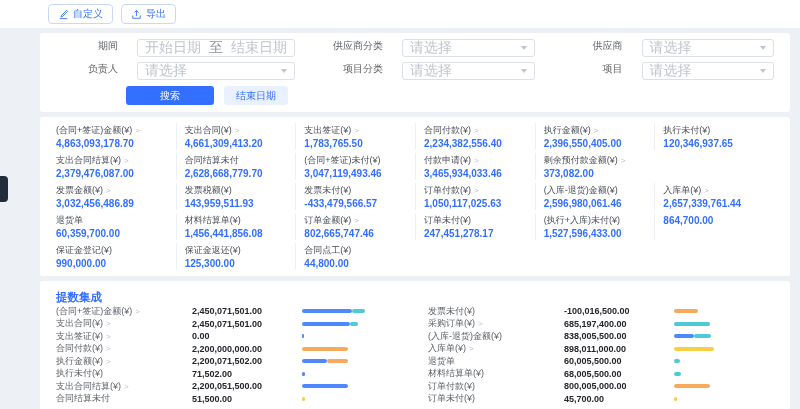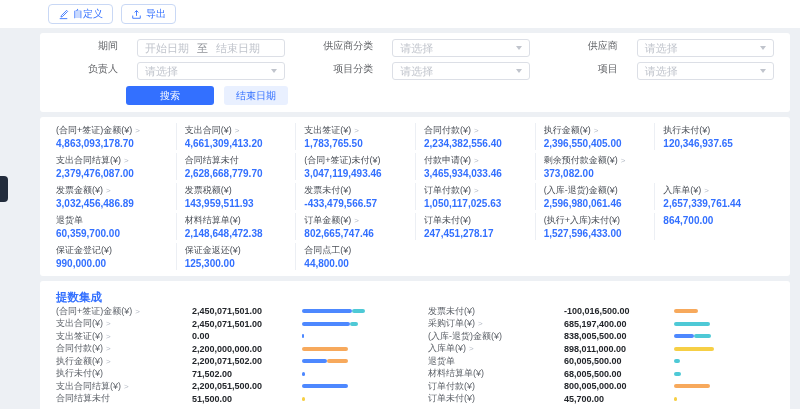--- a/index.html
+++ b/index.html
@@ -12,21 +12,21 @@
   .help-icon{width:13px;height:13px;border-radius:50%;background:#aab4c4;color:#fff;font-size:9px;display:flex;align-items:center;justify-content:center;cursor:pointer}
   .tb-actions{display:flex;gap:8px}
   .tb-btn{display:inline-flex;align-items:center;gap:4px;height:20px;padding:0 9px;background:#fff;border:1px solid #c9d8f5;border-radius:4px;color:#3370ff;font-size:10px;cursor:pointer;font-family:inherit}
   .tb-btn svg{width:11px;height:11px}
 
   .card{background:#fff;border-radius:3px;margin:5px 10px 0 40px}
   .filter-card{padding:6px 16px 7px}
   .filter-grid{display:grid;grid-template-columns:1.05fr 1fr 1fr;column-gap:26px;row-gap:4px}
   .f-item{display:flex;gap:19px;height:19px}
   .f-label{flex:0 0 62px;text-align:right;color:#606266;font-size:10px;white-space:nowrap}
-  .field{flex:1;height:18px;border:1px solid #dcdfe6;border-radius:3px;display:flex;align-items:center;padding:0 7px;font-size:11px;cursor:pointer;background:#fff}
+  .field{flex:1;height:18px;border:1px solid #dcdfe6;border-radius:3px;display:flex;align-items:center;padding:0 7px;font-size:14px;cursor:pointer;background:#fff}
   .ph{color:#c0c4cc;white-space:nowrap}
   .drange{gap:8px}
   .drange .sep{color:#909399}
   .sel{justify-content:space-between}
   .caret{width:0;height:0;border-left:3.5px solid transparent;border-right:3.5px solid transparent;border-top:4px solid #c0c4cc}
   .filter-actions{margin-top:5px;padding-left:70px;display:flex;gap:10px}
   .btn{height:19px;border:none;border-radius:3px;font-size:10px;cursor:pointer;font-family:inherit}
   .btn-primary{background:#3370ff;color:#fff;padding:1px 34px}
   .btn-soft{background:#e9f0ff;color:#3370ff;padding:0 12px}
 
@@ -203,21 +203,21 @@
           <div class="s-value">2,657,339,761.44</div>
         </div>
       </div>
       <div class="s-row">
         <div class="s-item">
           <div class="s-label">退货单</div>
           <div class="s-value">60,359,700.00</div>
         </div>
         <div class="s-item">
           <div class="s-label">材料结算单(¥)</div>
-          <div class="s-value">2,148,648,472.38</div>
+          <div class="s-value">1,456,441,856.08</div>
         </div>
         <div class="s-item">
           <div class="s-label">订单金额(¥)<span class="chev">&gt;</span></div>
           <div class="s-value">802,665,747.46</div>
         </div>
         <div class="s-item">
           <div class="s-label">订单未付(¥)</div>
           <div class="s-value">247,451,278.17</div>
         </div>
         <div class="s-item">

